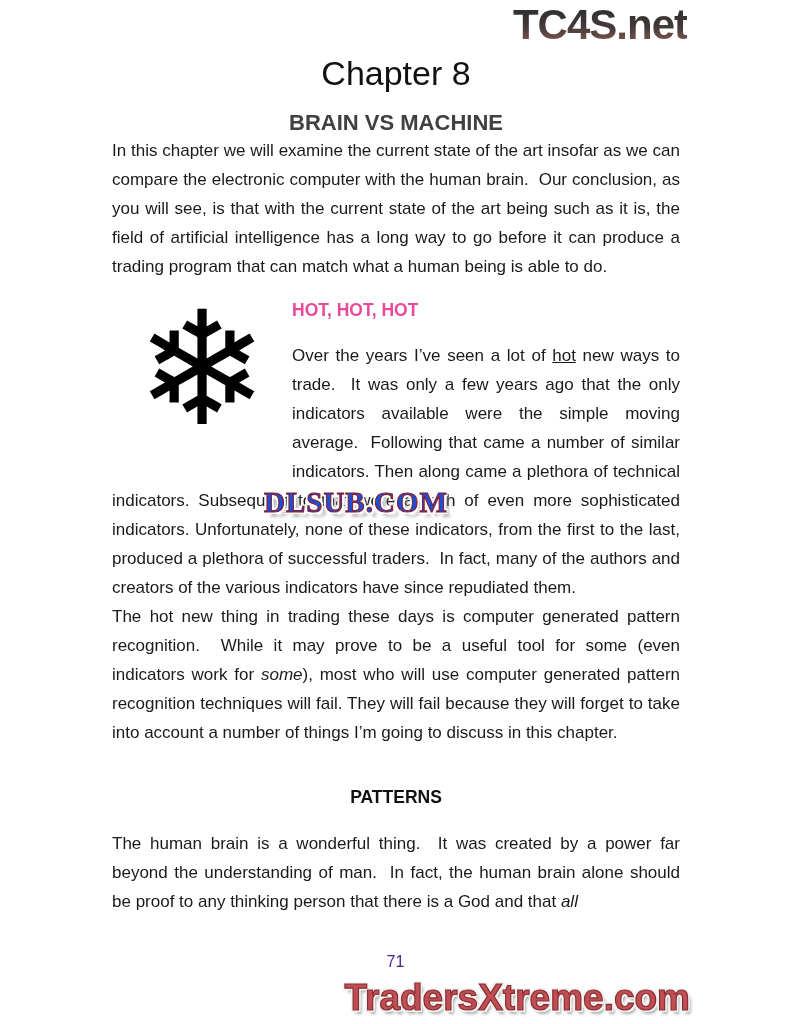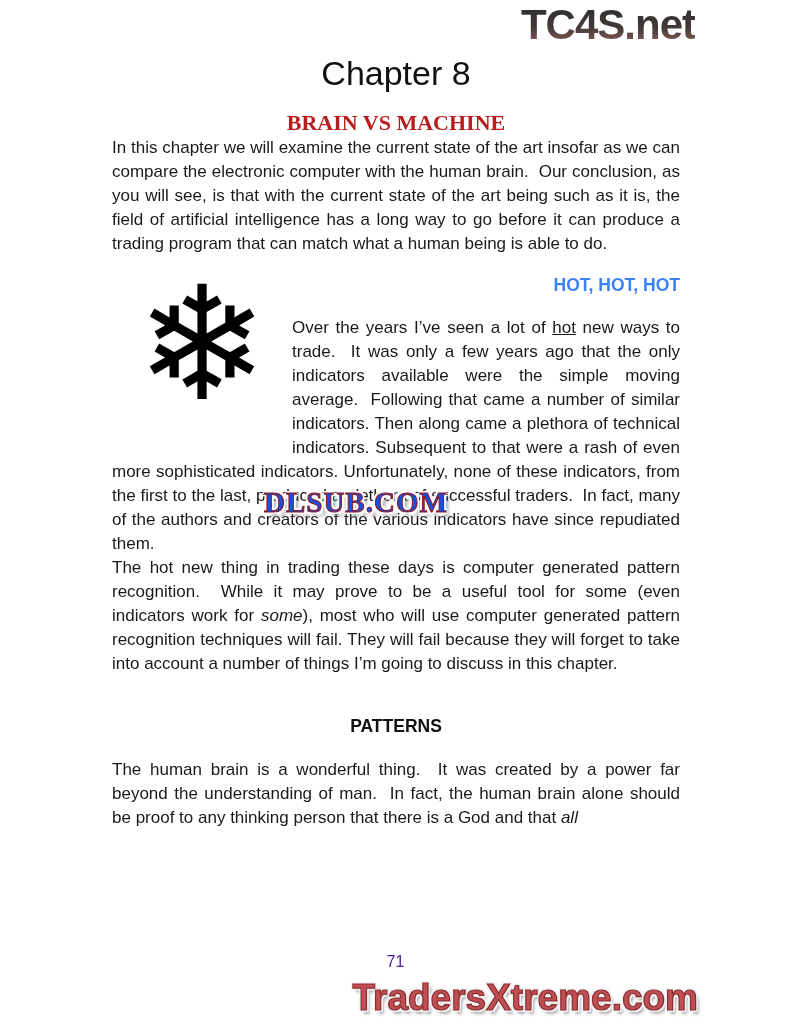--- a/index.html
+++ b/index.html
@@ -4,21 +4,21 @@
 <style>
   html,body{margin:0;padding:0;}
   body{
     width:791px;height:1024px;
     background:#ffffff;
     position:relative;
     overflow:hidden;
     font-family:"Liberation Sans",sans-serif;
     color:#1a1a1a;
   }
-  .page{position:relative;width:692px;height:1024px;padding-left:8px;}
+  .page{position:relative;width:692px;height:1024px;}
 
   
   .tc4s{
     position:absolute;top:1px;right:5px;
     font-family:"Liberation Sans",sans-serif;
     font-weight:bold;font-size:42px;letter-spacing:-1px;
     background:linear-gradient(180deg,#2e2e2e 12%,#443a39 55%,#93605a 96%);
     -webkit-background-clip:text;background-clip:text;color:transparent;
   }
 
@@ -27,47 +27,47 @@
   }
 
   .chapter-title{
     margin-top:53px;
     text-align:center;
     font-size:34px;line-height:40px;font-weight:normal;color:#111;
   }
   .chapter-subtitle{
     margin-top:17px;
     text-align:center;
-    font-size:22px;line-height:26px;font-weight:bold;color:#b91c1c;font-family:Liberation Serif, serif;
+    font-size:22px;line-height:26px;font-weight:bold;color:#404040;
   }
 
   p.body{
-    font-size:17px;line-height:24px;
+    font-size:17px;line-height:29px;
     text-align:justify;
     margin:0;
     color:#1a1a1a;
   }
   .para1{margin-top:27px;}
 
   
   .snowflake-box{
     float:left;
     width:180px;height:180px;
     text-align:center;
   }
   .snowflake-glyph{
     font-family:"DejaVu Sans",sans-serif;
     font-size:158px;line-height:176px;
     color:#000;
   }
 
   .hot-heading{
-    text-align:right;
+    text-align:left;
     font-size:17.5px;font-weight:bold;line-height:20.8px;
-    margin:19px 0 20px 0;color:#3b82f6;
+    margin:19px 0 20px 0;color:#ec4899;
   }
   .patterns-heading{
     text-align:center;
     font-size:17.5px;font-weight:bold;line-height:20.8px;
     margin:40px 0 21px 0;color:#111;
   }
   .para-gap{margin-top:21px;}
   .u{text-decoration:underline;}
   .it{font-style:italic;}
 

